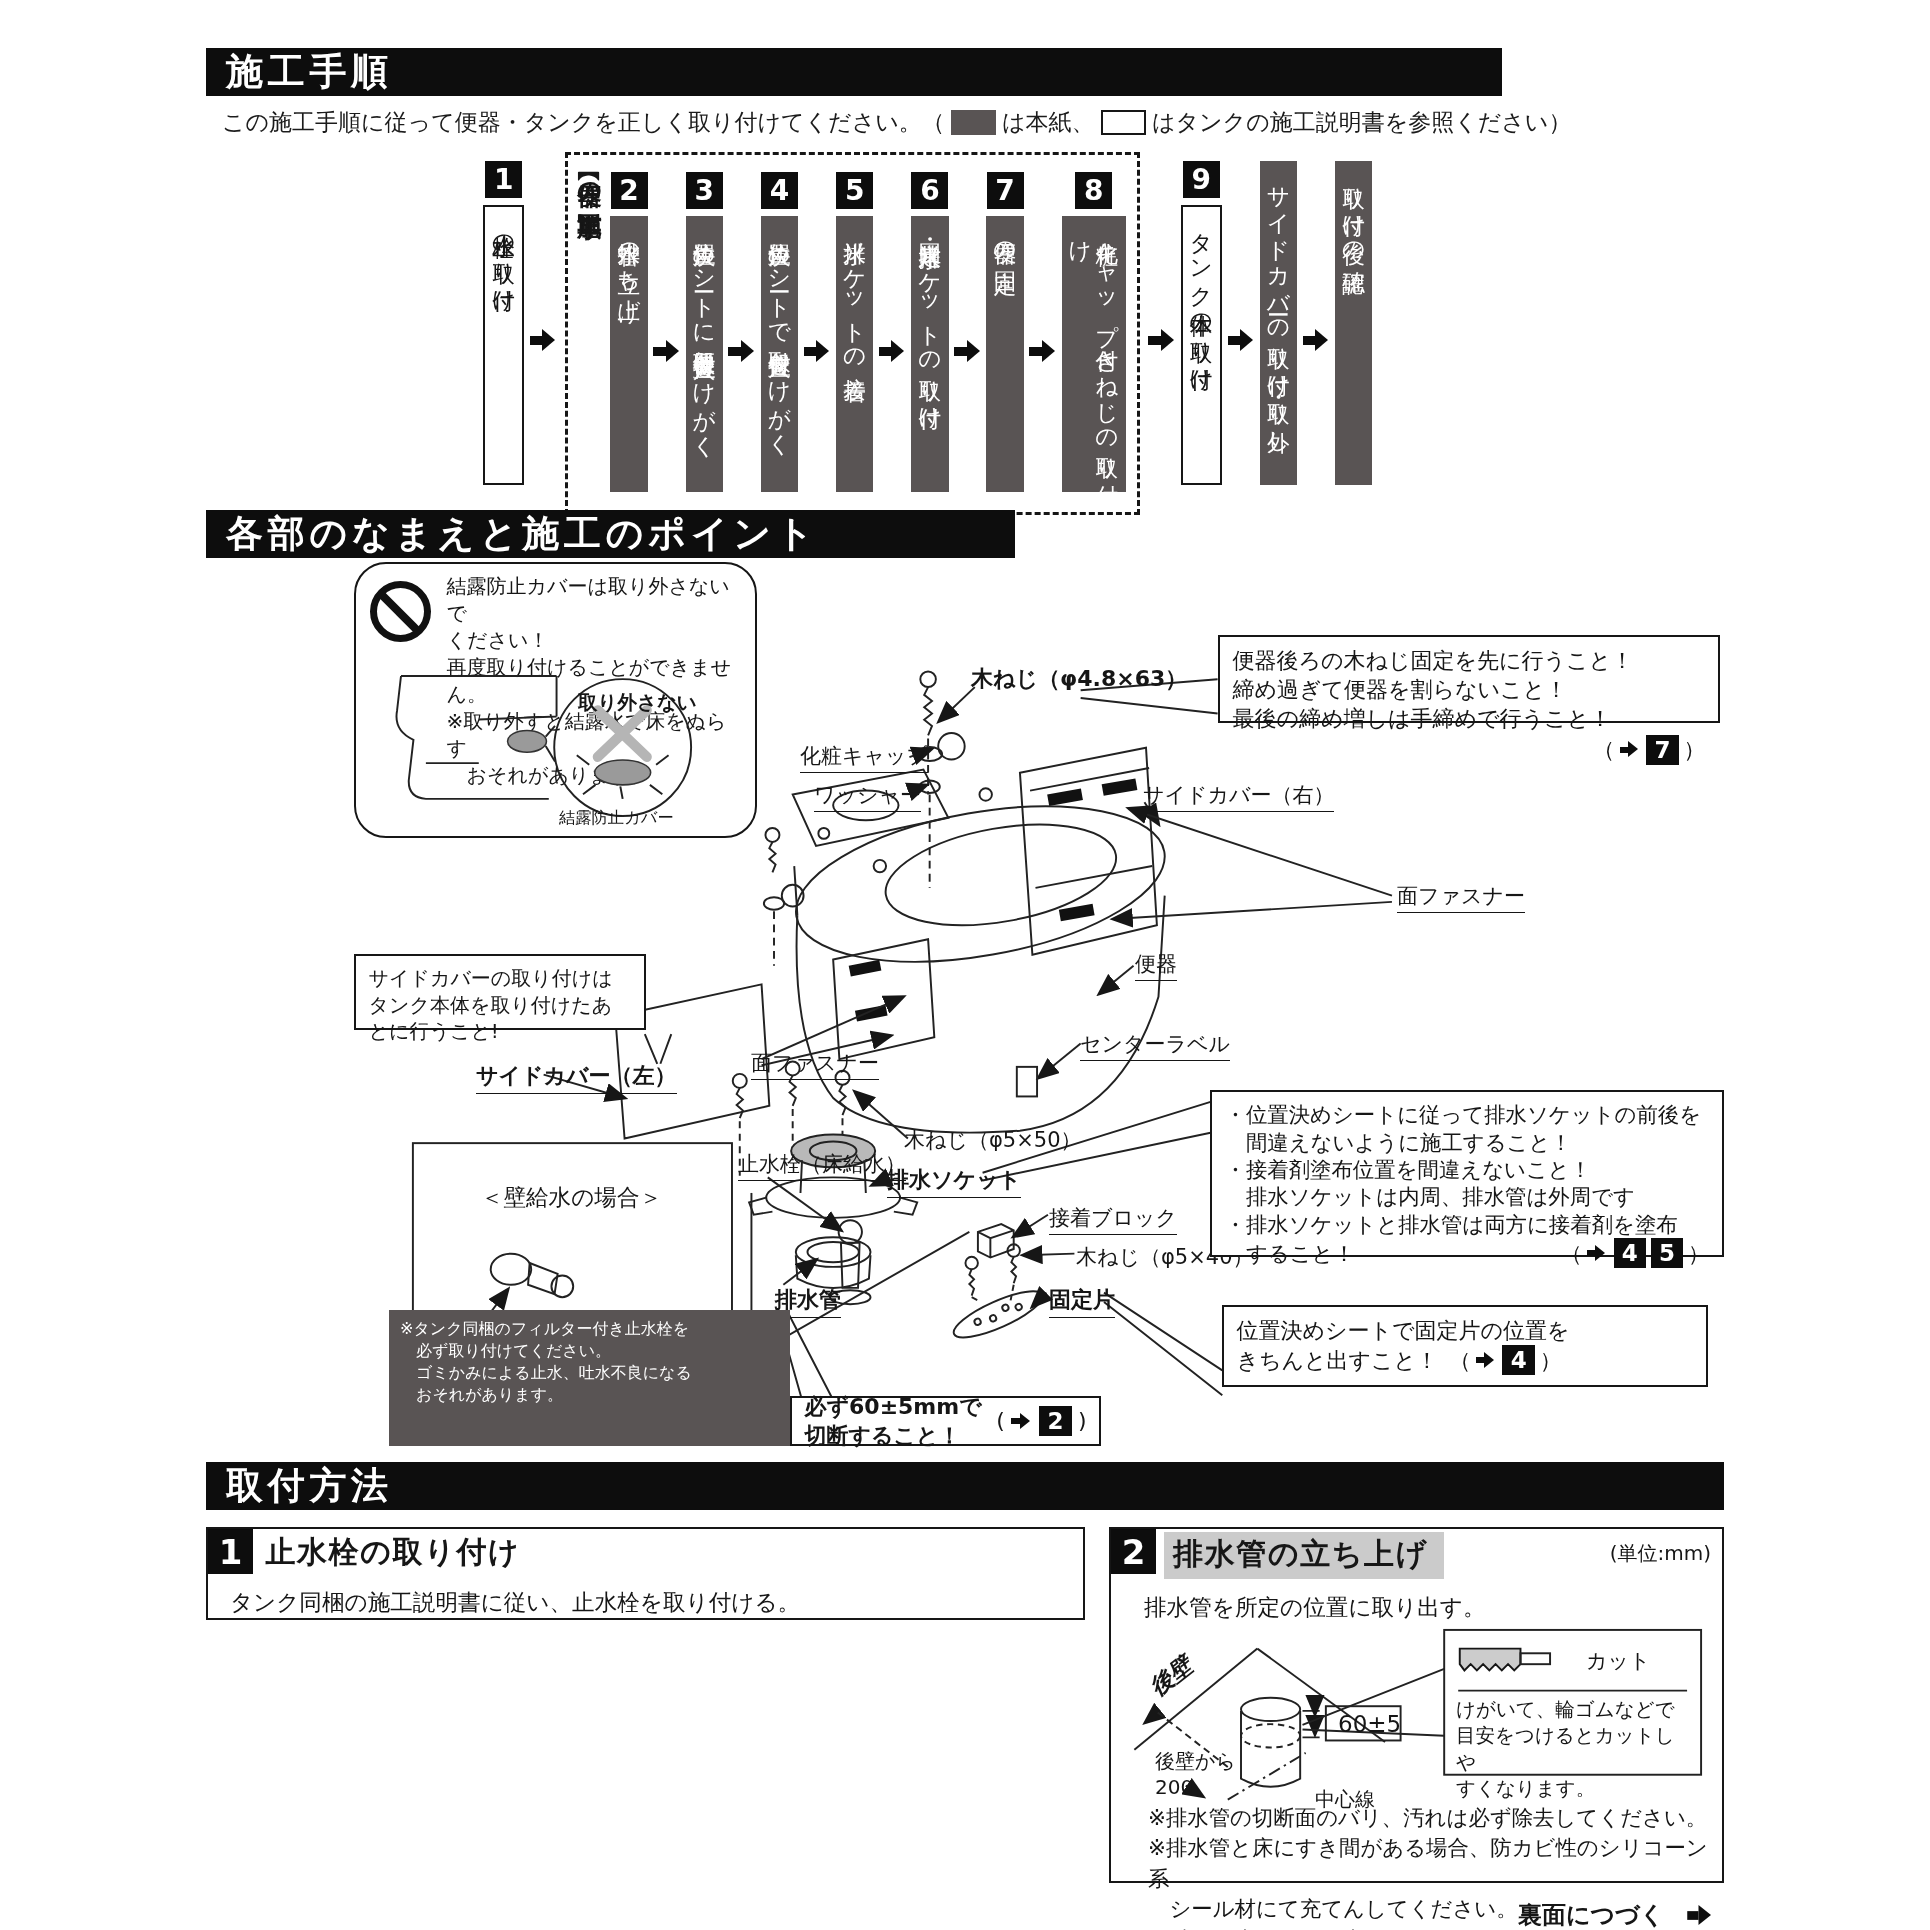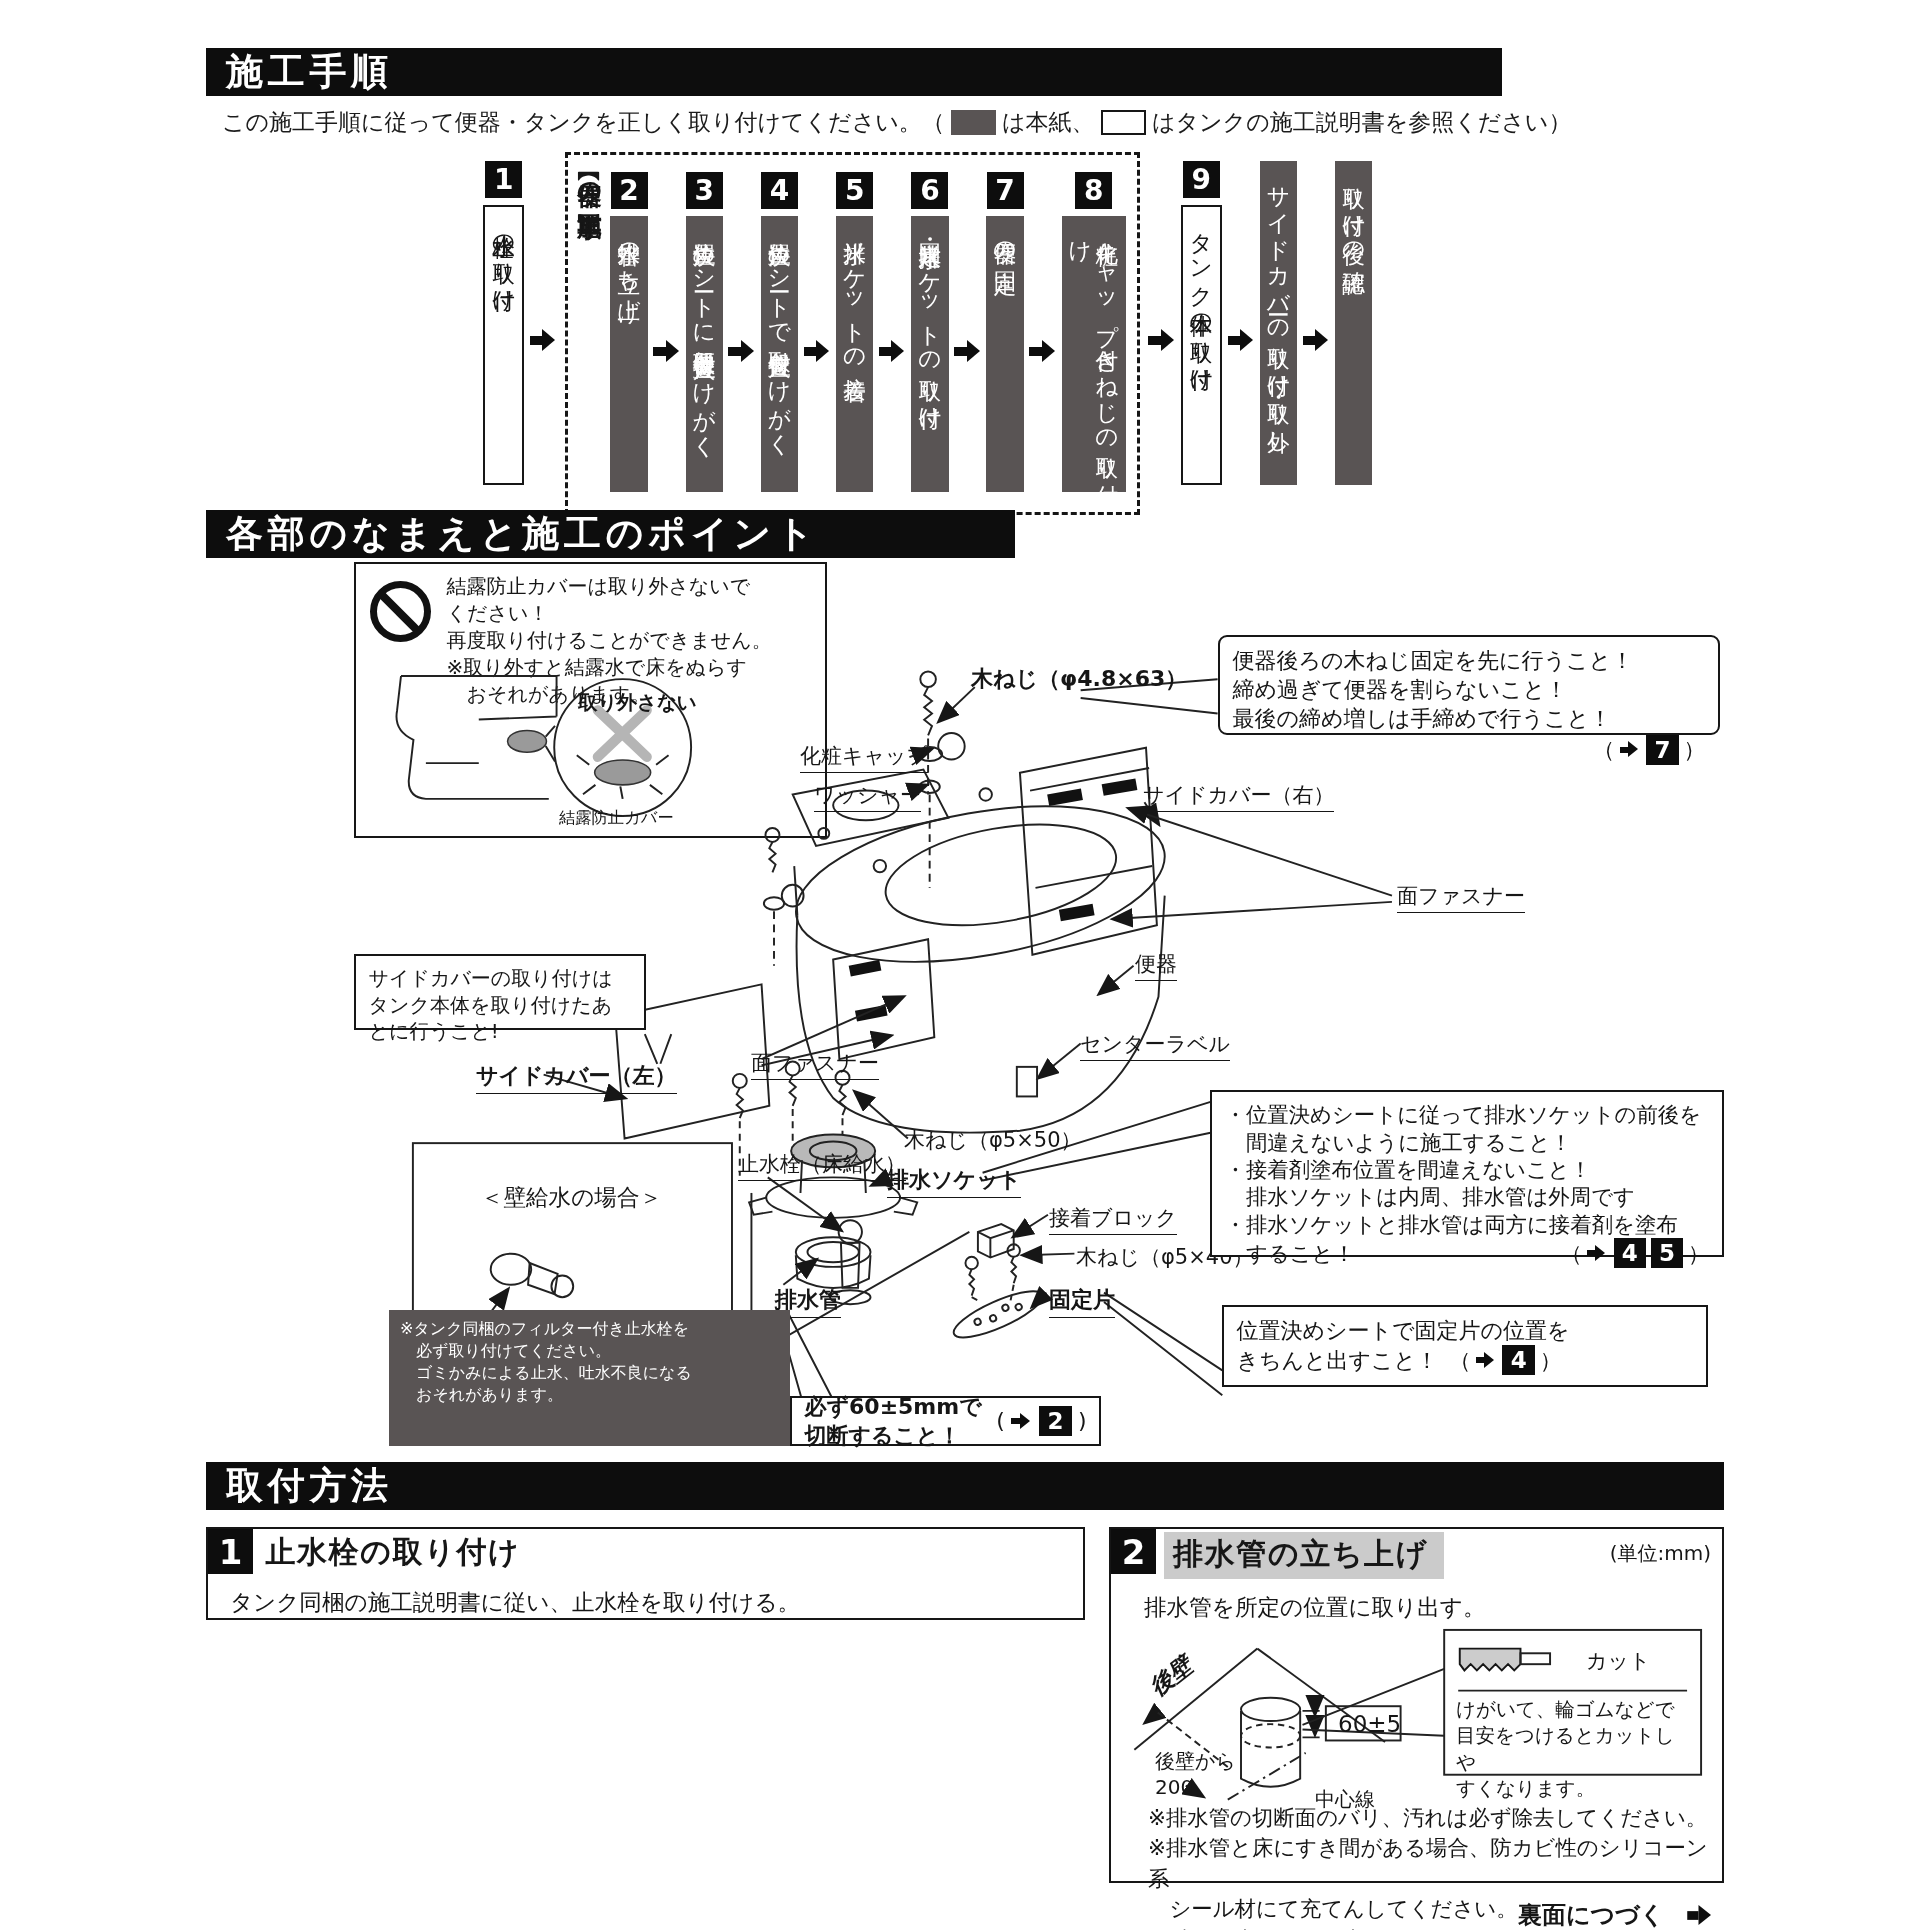--- a/index.html
+++ b/index.html
@@ -150,21 +150,21 @@
   <div class="fstep fstep-nonum">
     <div class="flabel vtext">取り付け後の確認</div>
   </div>
 </div>
 
 <div class="abs" style="left:0;top:510px;width:1930px;height:950px;">
   <div class="bar" style="left:206px;top:0;width:809px;">
     <span>各部のなまえと施工のポイント</span>
   </div>
 
-  <div class="callout" style="left:354px;top:52px;width:473px;height:276px;">
+  <div class="callout" style="left:354px;top:52px;width:403px;height:276px;border-radius:32px;">
     <div class="noicon" style="left:14px;top:17px;"></div>
     <div style="margin-left:78px;font-size:20px;line-height:1.35;">
       <div>結露防止カバーは取り外さないで</div>
       <div>ください！</div>
       <div>再度取り付けることができません。</div>
       <div>※取り外すと結露水で床をぬらす</div>
       <div>　おそれがあります。</div>
     </div>
   </div>
 
@@ -304,21 +304,21 @@
     <line class="lineart" x1="556" y1="792" x2="650" y2="860" marker-end="url(#ah)"></line>
     <line class="lineart" x1="168" y1="1008" x2="222" y2="936" marker-end="url(#ah)"></line>
 
     <path class="lineart" d="M1134,152 L958,166 M1134,196 L958,176"></path>
     <path class="lineart" d="M1128,694 L832,786 M1128,734 L832,796"></path>
     <path class="lineart" d="M1140,1040 L988,940 M1140,1072 L988,952"></path>
     <path class="lineart" d="M398,608 L414,646 M432,608 L418,646"></path>
     <path class="lineart" d="M600,1078 L566,958 M640,1078 L580,962"></path>
   </svg>
 
-  <div class="callout" style="left:1218px;top:125px;width:502px;height:100px;border-radius:9px;">
+  <div class="callout" style="left:1218px;top:125px;width:502px;height:88px;">
     <div>便器後ろの木ねじ固定を先に行うこと！</div>
     <div>締め過ぎて便器を割らないこと！</div>
     <div>最後の締め増しは手締めで行うこと！</div>
     <div class="refline">
         <span>（</span>
         <span class="marrow"></span>
         <span class="refsq">7</span>
         <span>）</span>
       </div>
   </div>

